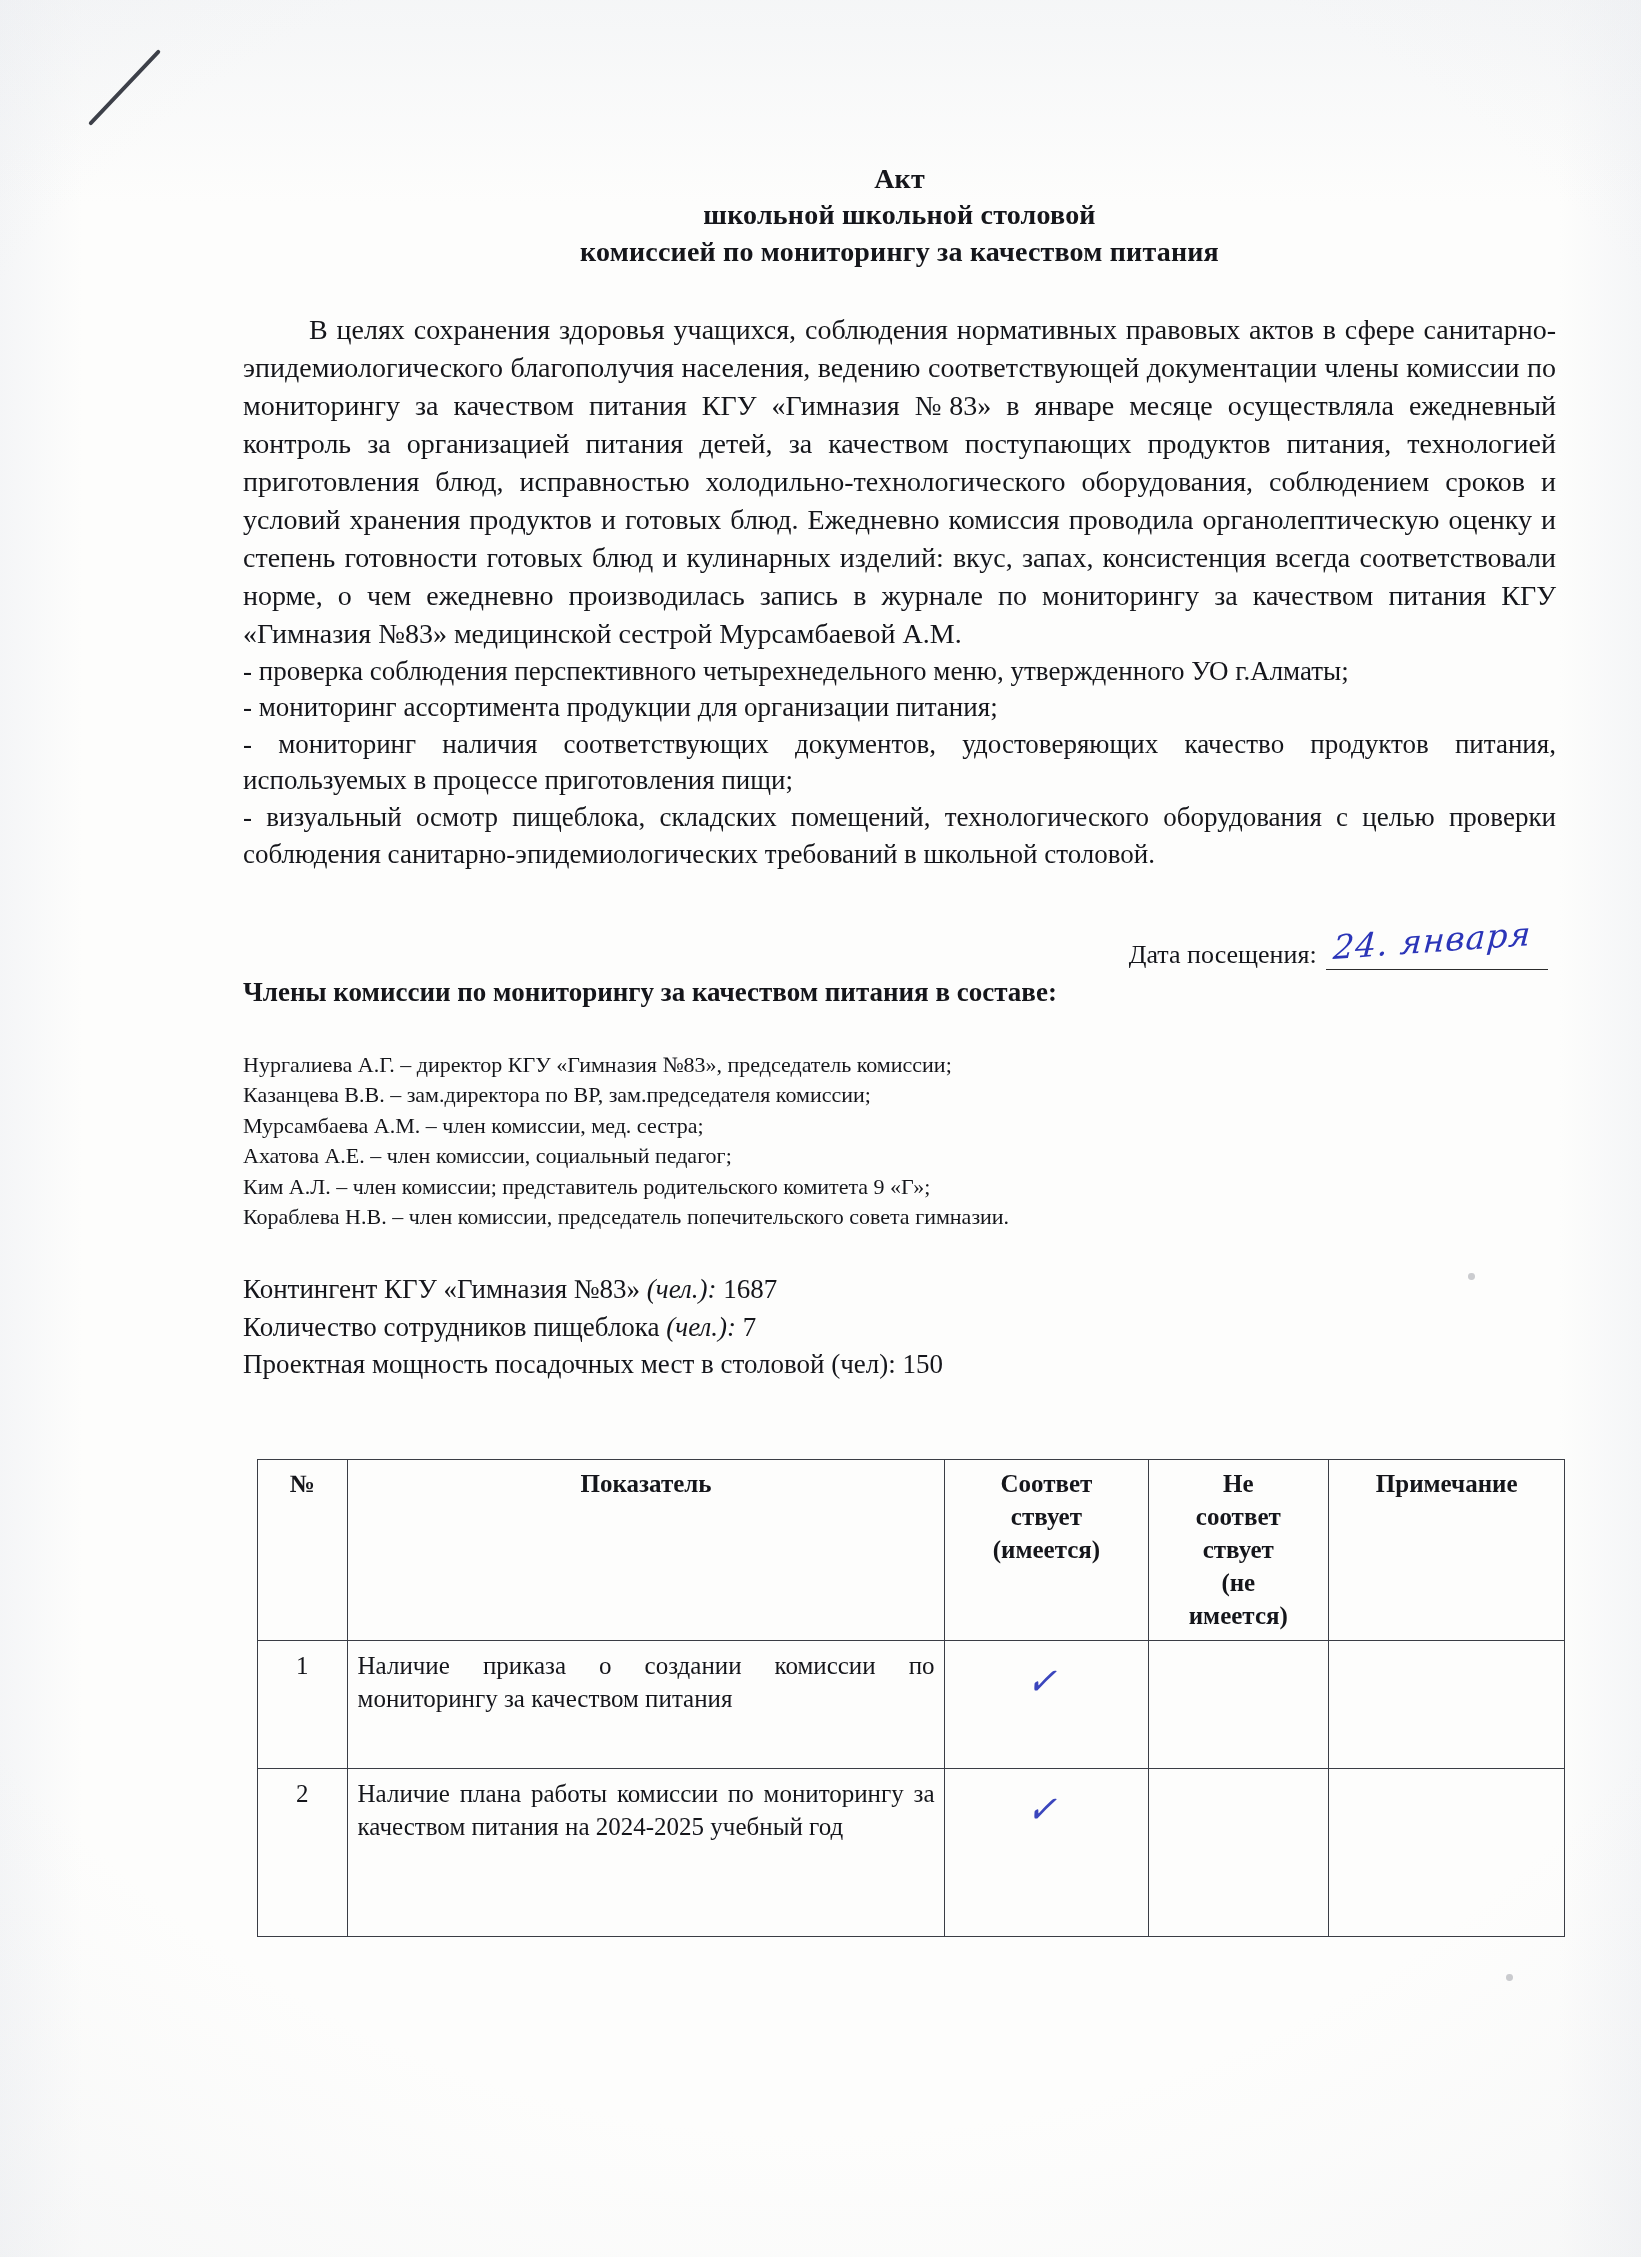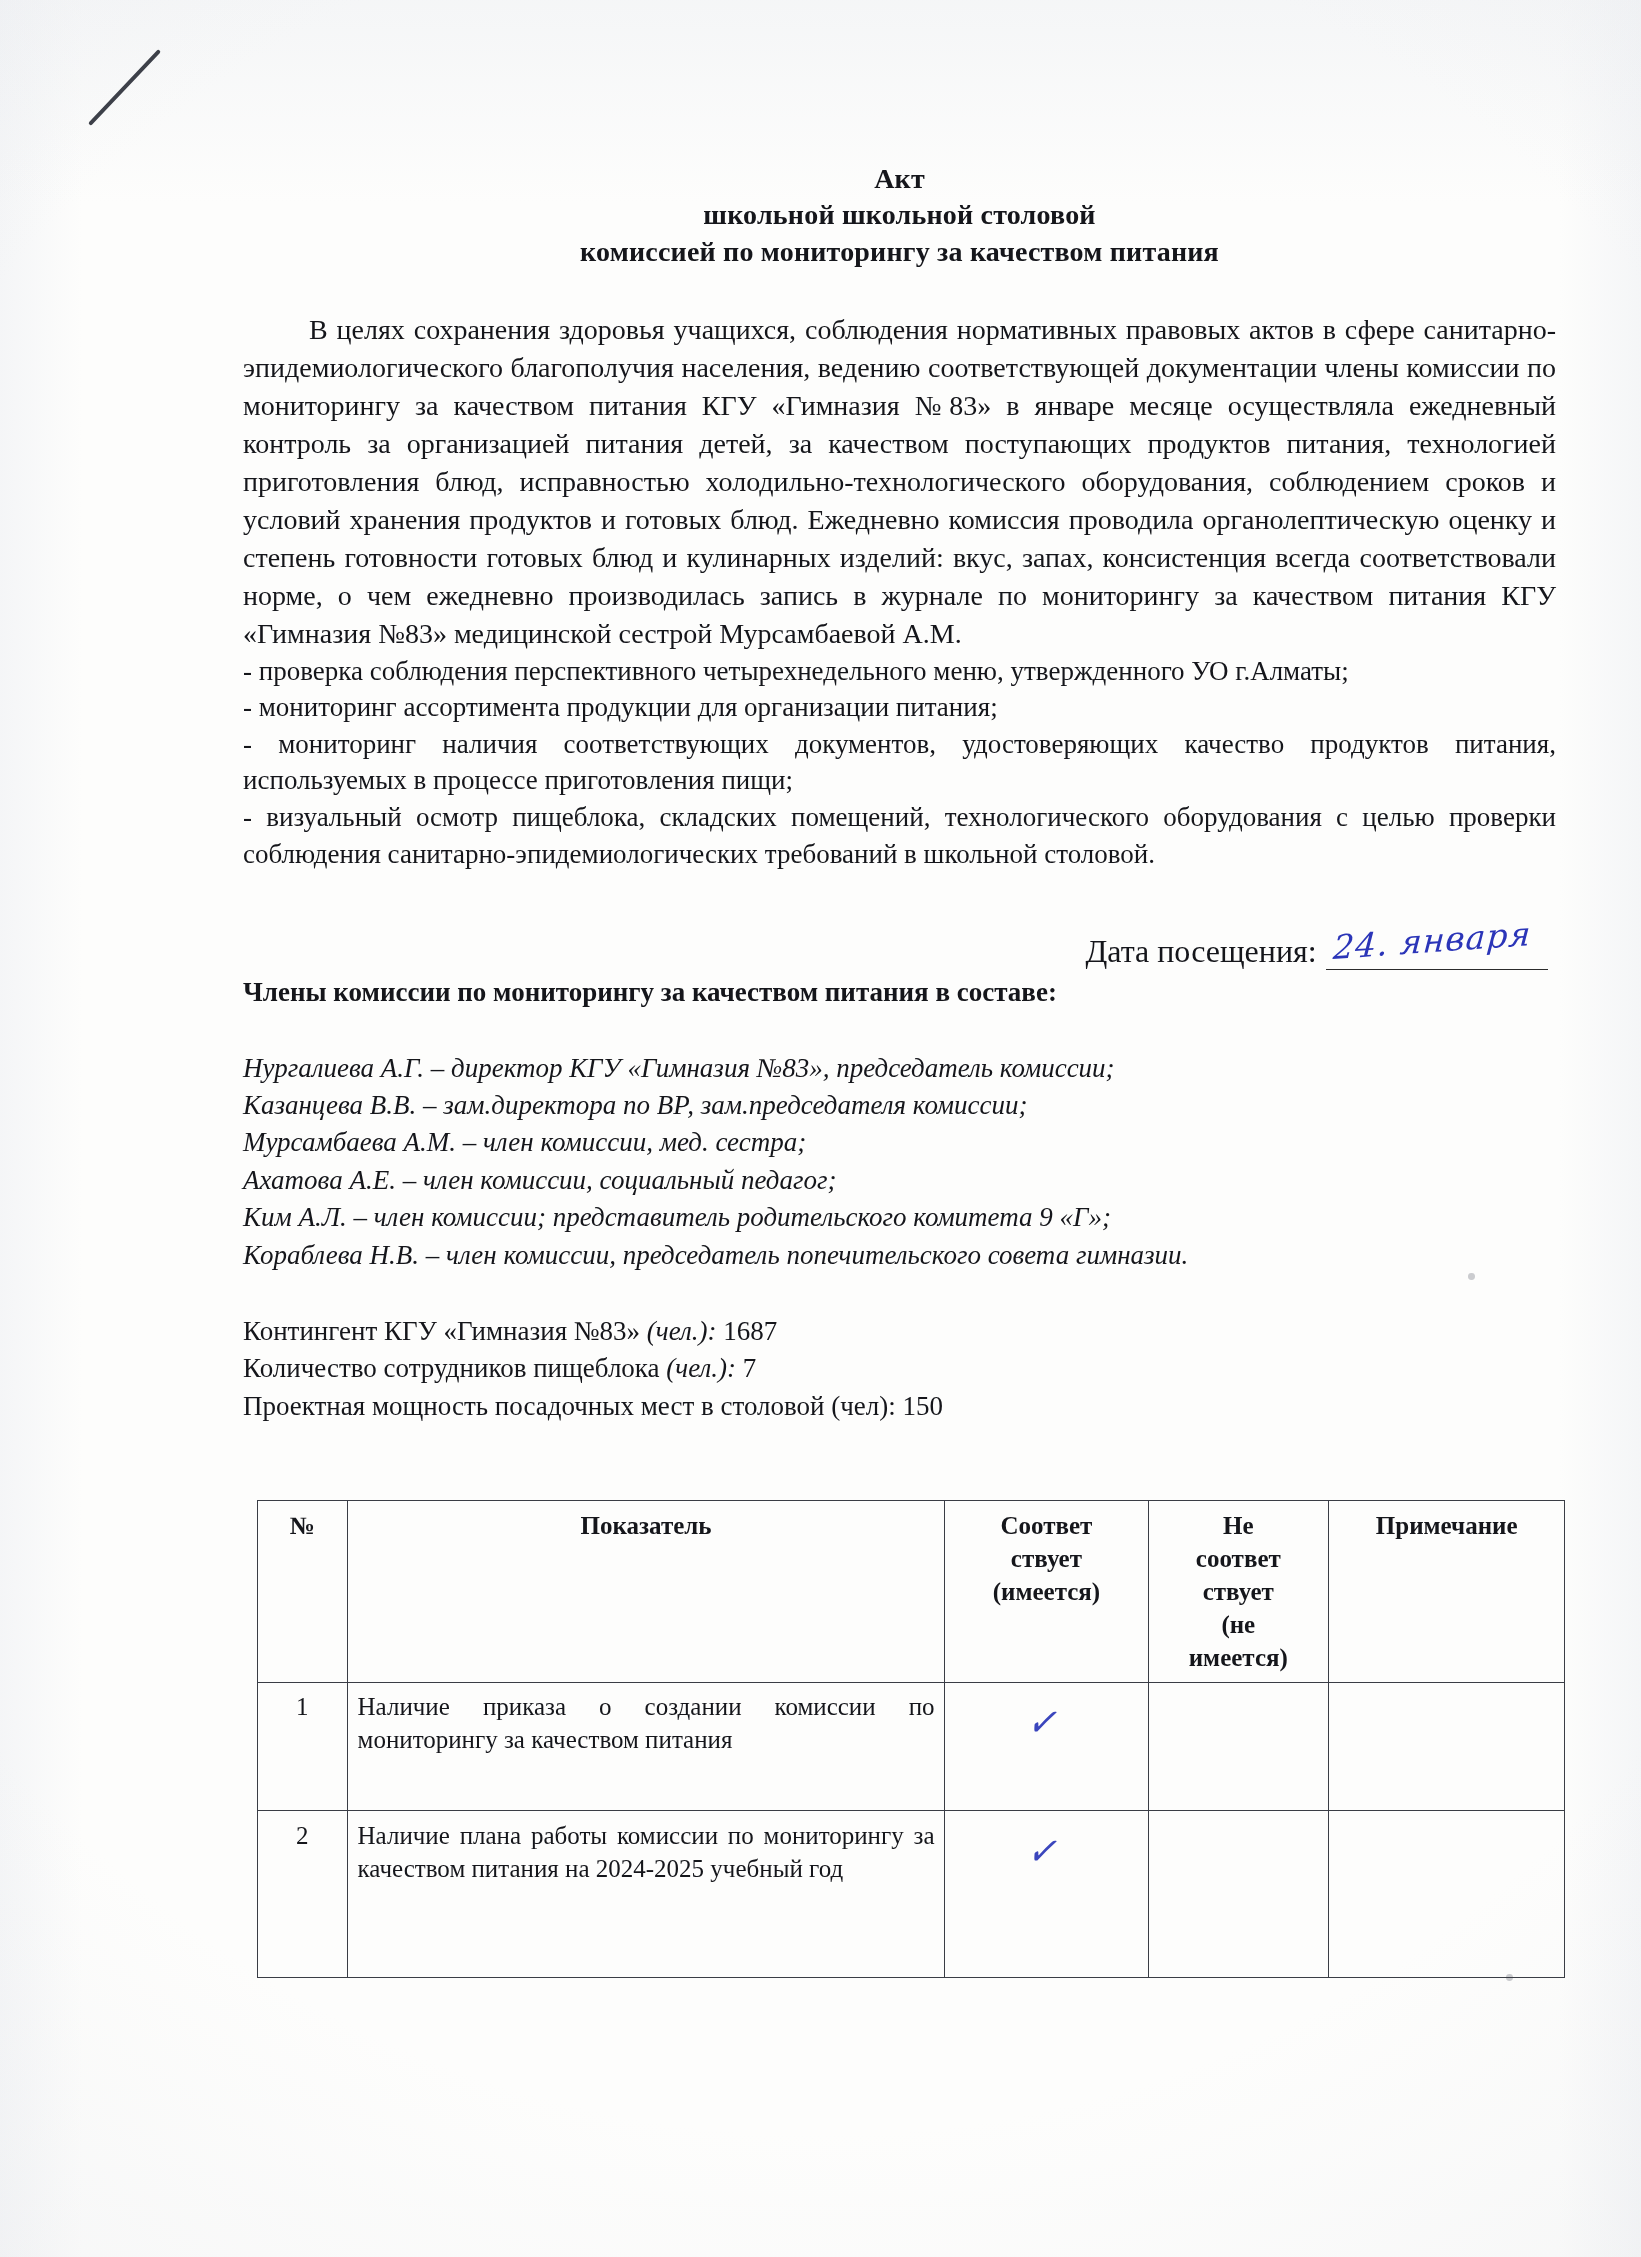--- a/index.html
+++ b/index.html
@@ -69,21 +69,21 @@
   }
 
   
   .date-row {
     margin-top: 60px;
     display: flex;
     justify-content: flex-end;
     align-items: flex-end;
     padding-right: 7.7px;
   }
-  .date-label { font-size: 32px; }
+  .date-label { font-size: 26px; }
   .date-blank {
     position: relative;
     width: 222px;
     margin-left: 9.7px;
     border-bottom: 1.9px solid #2b2b2b;
     height: 37px;
   }
   .handwriting {
     position: absolute;
     left: 5.8px;
@@ -94,21 +94,21 @@
     color: #2b35b8;
     transform: rotate(-4deg) skewX(-8deg);
     transform-origin: left bottom;
     white-space: nowrap;
     letter-spacing: 1px;
   }
 
   .members-intro { margin-top: 4px; font-size: 27px; line-height: 1.355; font-weight: bold; }
 
   .members-list { margin-top: 39px; }
-  .member-line { font-size: 27px; line-height: 1.385; font-style: italic; }
+  .member-line { font-size: 22px; line-height: 1.385; }
 
   .stats { margin-top: 39px; }
   .stat-line { font-size: 27px; line-height: 1.385; }
   .stat-line i { font-style: italic; }
 
   
   .table-wrap { margin-top: 75px; }
   table.report {
     border-collapse: collapse;
     width: 1303px;

